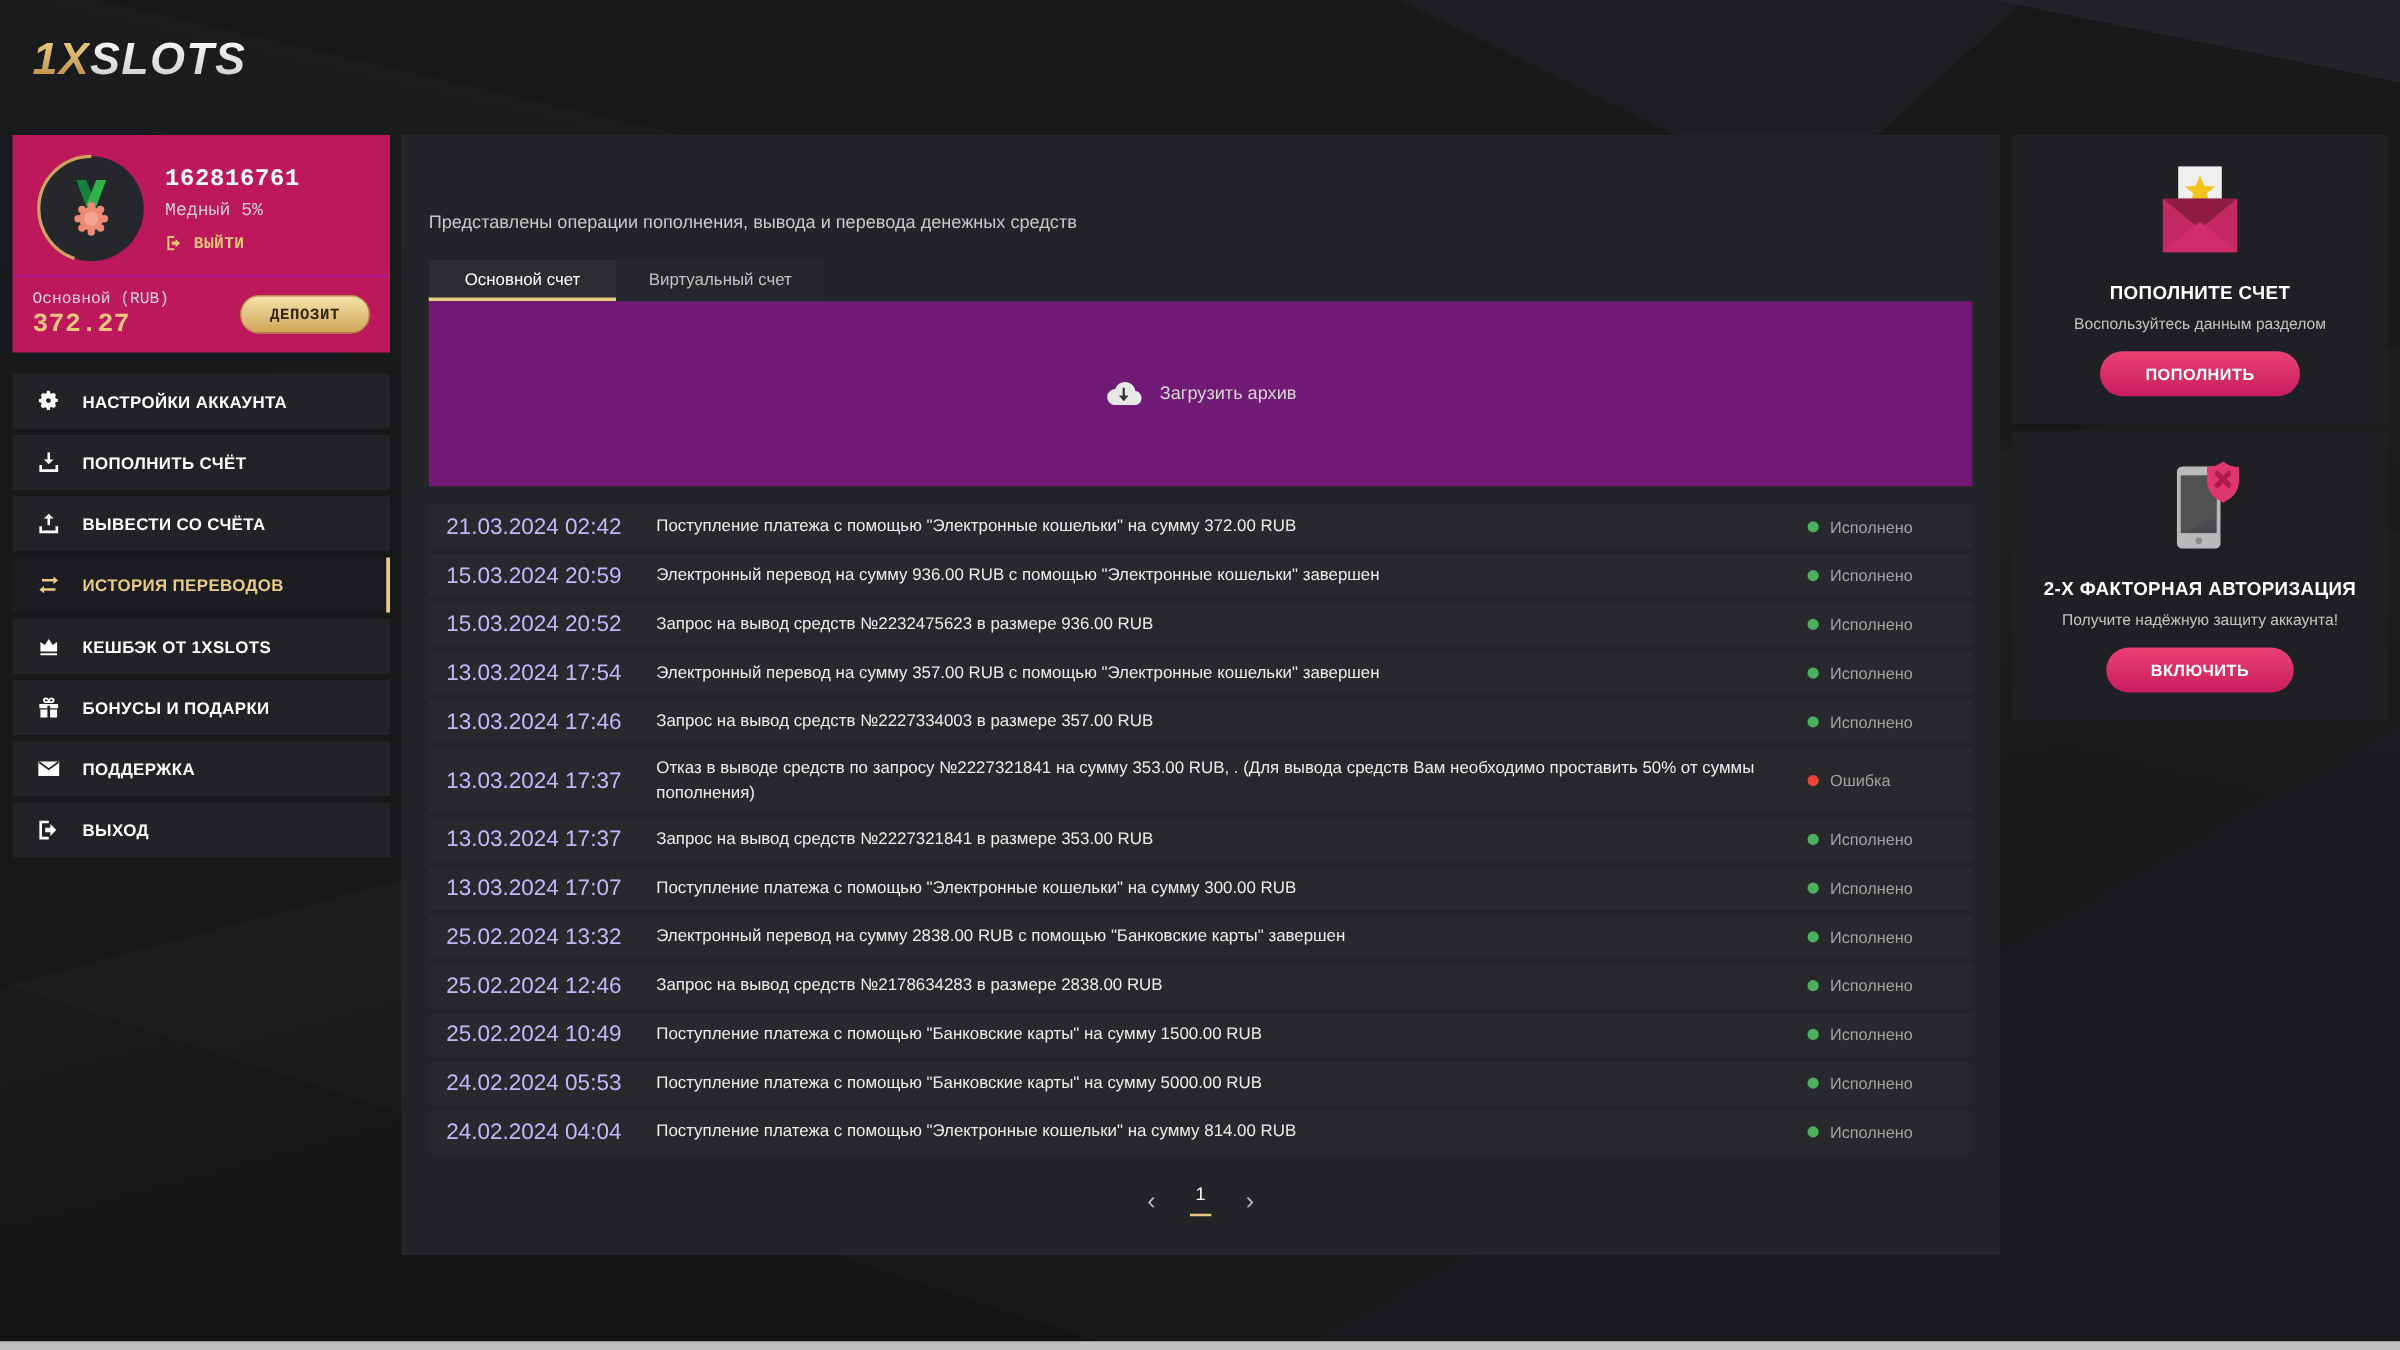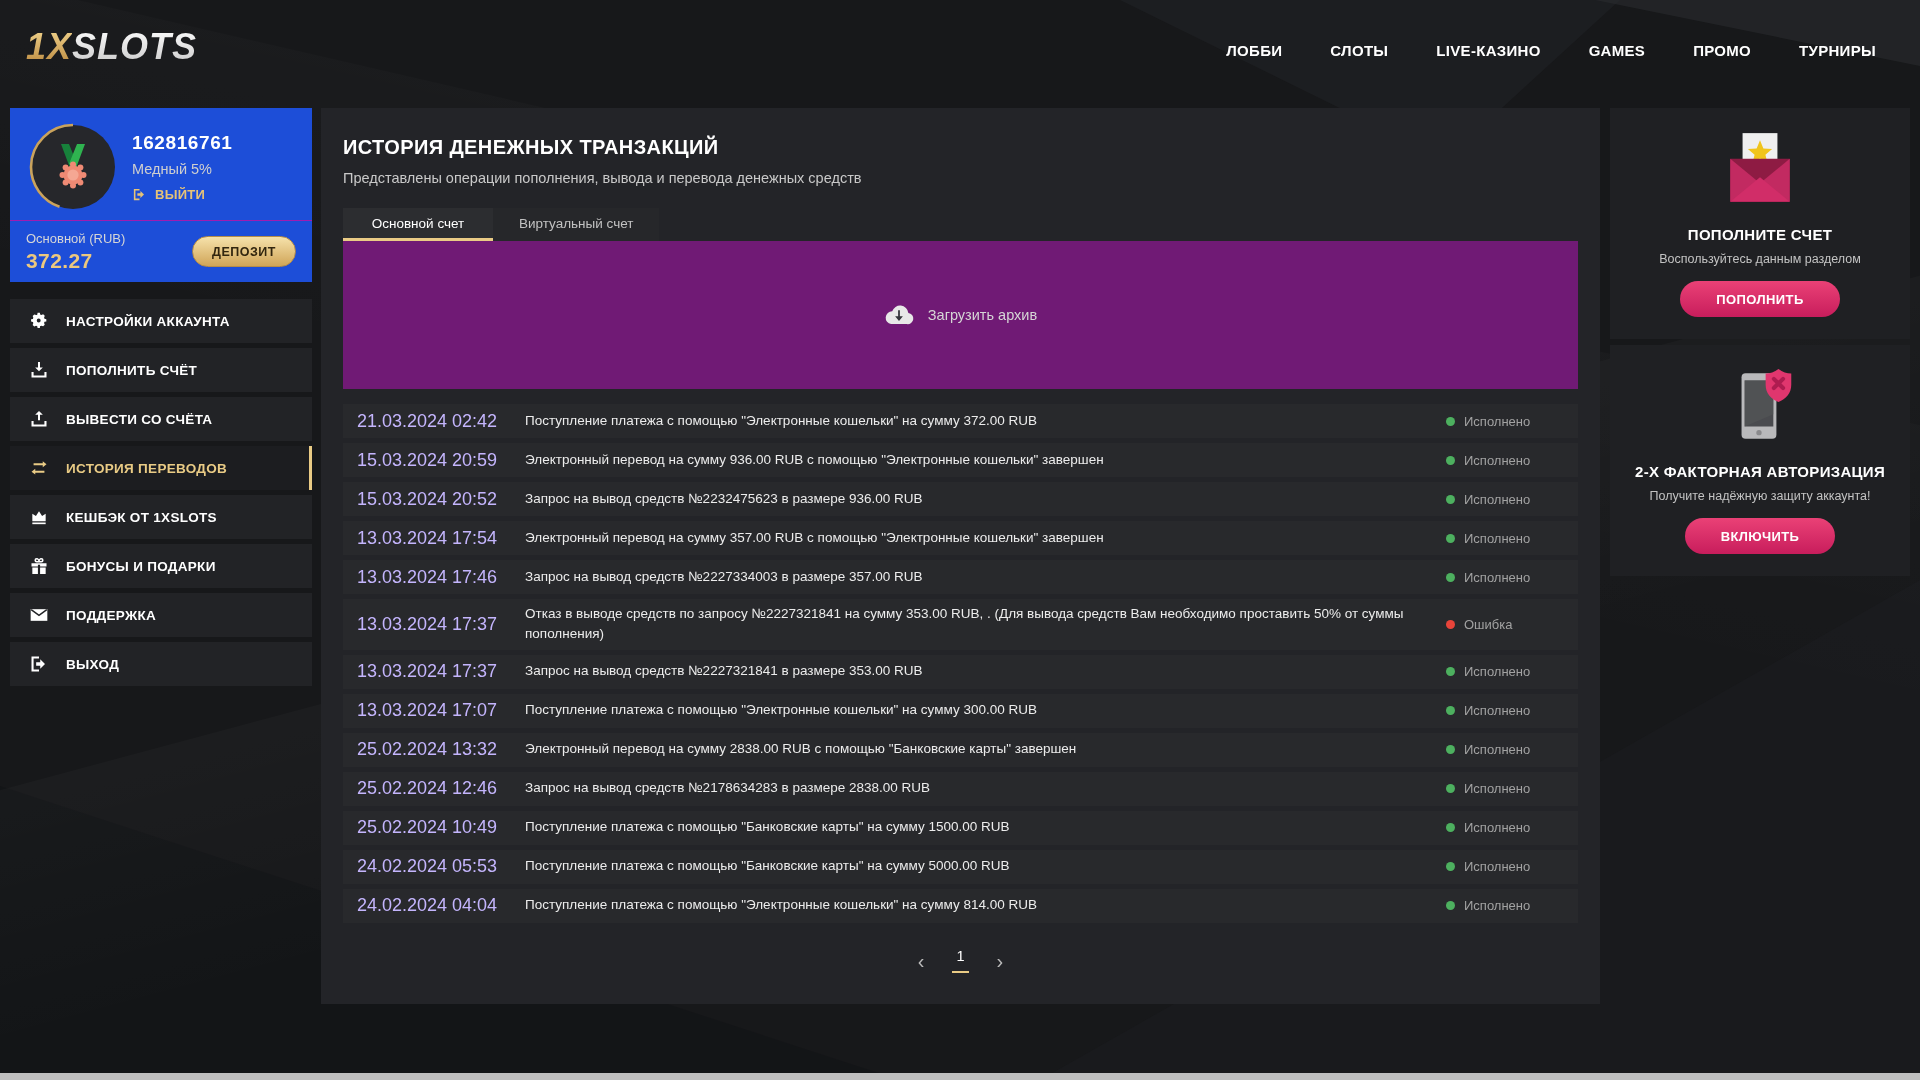--- a/index.html
+++ b/index.html
@@ -33,21 +33,21 @@
                  -webkit-background-clip:text; background-clip:text; color:transparent; }
   .logo .white { background:linear-gradient(180deg,#ffffff,#c9c9c9);
                  -webkit-background-clip:text; background-clip:text; color:transparent; }
   .nav { position:absolute; right:44px; top:0; height:100px; display:flex;
          align-items:center; gap:48px; }
   .nav-item { color:#ffffff; font-weight:bold; font-size:15px; letter-spacing:.3px;
               cursor:pointer; white-space:nowrap; }
 
   
   .sidebar { position:absolute; left:10px; top:108px; width:302px; }
-  .user-card { position:relative; background:#1d4ed8; height:174px; margin-bottom:17px; }
+  .user-card { position:relative; background:#be185d; height:174px; margin-bottom:17px;font-family:Liberation Mono, monospace; }
   .avatar { position:absolute; left:18px; top:14px; width:90px; height:90px; }
   .user-info { position:absolute; left:122px; top:24px; }
   .uid { font-size:19px; font-weight:bold; color:#fff; letter-spacing:.6px; }
   .ulevel { font-size:14.5px; color:#cfcfcf; margin-top:7px; }
   .logout { display:flex; align-items:center; gap:8px; margin-top:10px;
             color:#e6c377; font-weight:bold; font-size:13px; cursor:pointer; letter-spacing:.3px; }
   .logout svg { width:15px; height:15px; fill:#e6c377; }
   .balance-row { position:absolute; left:0; right:0; bottom:0; height:62px;
                  border-top:1px solid #a21caf; padding:10px 16px; }
   .bal-label { font-size:13px; color:#d6d6d6; }
@@ -120,34 +120,20 @@
 <div class="decor d-br"></div>
 <div class="decor streak1"></div>
 <div class="decor streak2"></div>
 <div class="decor d-tr2"></div>
 <div class="decor d-tr"></div>
 
 <div class="header">
   <div class="logo">
     <span class="gold">1X</span><span class="white">SLOTS</span>
   </div>
-  <div class="nav">
-
-      <div class="nav-item">ЛОББИ</div>
-
-      <div class="nav-item">СЛОТЫ</div>
-
-      <div class="nav-item">LIVE-КАЗИНО</div>
-
-      <div class="nav-item">GAMES</div>
-
-      <div class="nav-item">ПРОМО</div>
-
-      <div class="nav-item">ТУРНИРЫ</div>
-    </div>
 </div>
 
 <div class="sidebar">
   <div class="user-card">
     <svg class="avatar" viewBox="0 0 90 90">
       <circle cx="45" cy="45" r="42" fill="#26272b"></circle>
       <g transform="scale(-1,1) translate(-90,0)">
         <circle cx="45" cy="45" r="42" fill="none" stroke="#caa35c" stroke-width="2.6" stroke-dasharray="118 146" transform="rotate(-90 45 45)"></circle>
       </g>
       <polygon points="33,22 41,22 49,42 42,46" fill="#17813b"></polygon>
@@ -262,21 +248,20 @@
             <path d="M3 3h9v2.5H5.5v13H12V21H3z"></path>
             <path d="M13.5 6.3L19.2 12l-5.7 5.7v-3.6H8.6v-4.2h4.9z"></path>
           </svg>
         </span>
         <span class="mi-label">ВЫХОД</span>
       </div>
     </div>
 </div>
 
 <div class="panel">
-  <div class="panel-title">ИСТОРИЯ ДЕНЕЖНЫХ ТРАНЗАКЦИЙ</div>
   <div class="panel-sub">Представлены операции пополнения, вывода и перевода денежных средств</div>
   <div class="tabs">
 
       <div class="tab active">Основной счет</div>
 
       <div class="tab">Виртуальный счет</div>
     </div>
   <div class="archive-block">
     <div class="archive-link">
       <svg viewBox="0 0 34 24">

